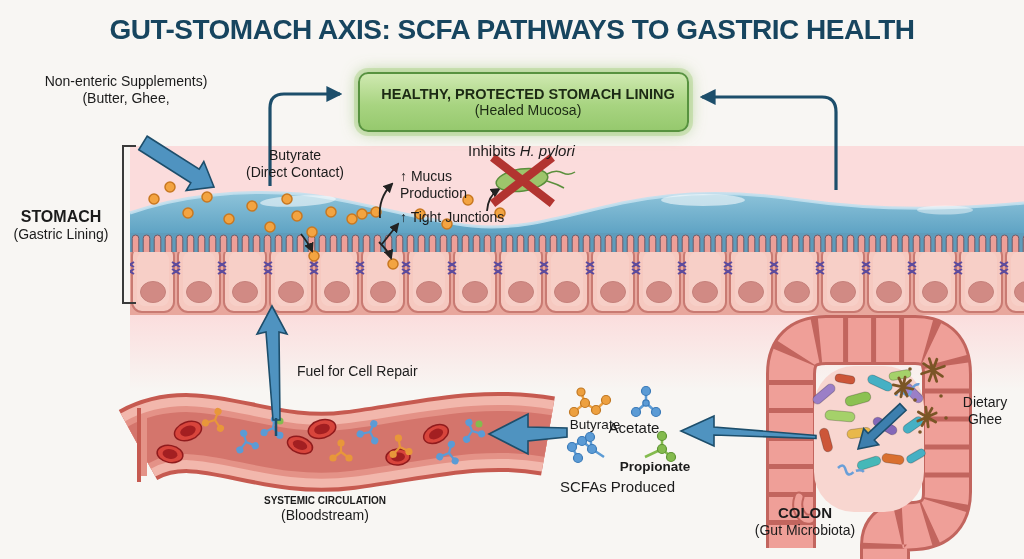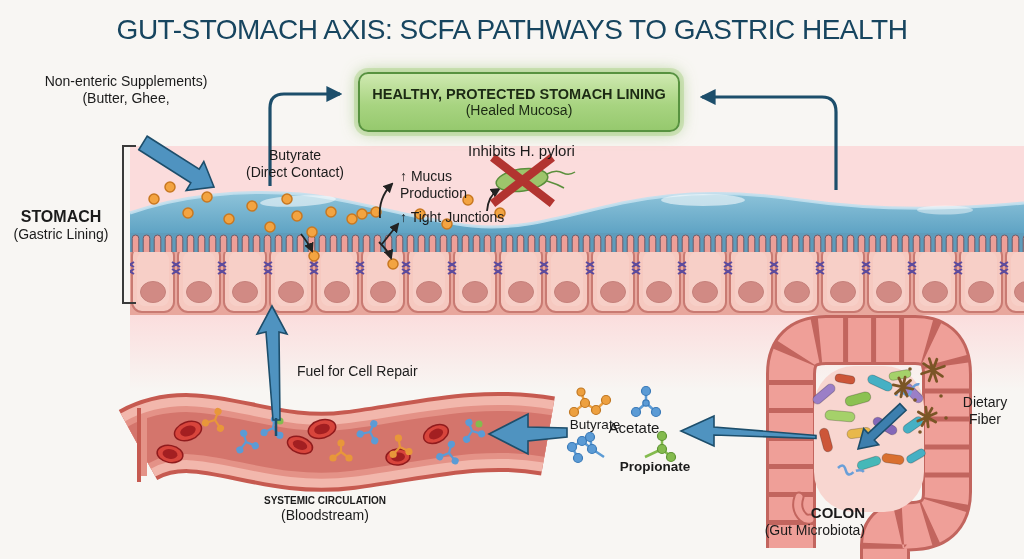--- a/index.html
+++ b/index.html
@@ -1,28 +1,28 @@
 <!DOCTYPE html>
 <html><head>
 <meta charset="utf-8">
 <style>
   html,body{margin:0;padding:0;}
   #canvas{position:relative;width:1024px;height:559px;background:#f8f6f3;overflow:hidden;
           font-family:"Liberation Sans",sans-serif;}
   .lbl{position:absolute;color:#1b1b1b;line-height:1.2;text-align:center;font-size:14px;}
   .b{font-weight:bold;}
   .left{text-align:left;}
-  #title{top:13px;left:0;width:100%;font-size:28px;font-weight:400;color:#17455f;letter-spacing:-0.5px;}
+  #title{top:13px;left:0;width:100%;font-size:28px;font-weight:700;color:#17455f;letter-spacing:-0.5px;}
   #healthy-box{position:absolute;left:358px;top:72px;width:318px;height:56px;
     background:linear-gradient(180deg,#cfe9b0 0%,#a8d481 55%,#96c96e 100%);
     border:2.5px solid #57923f;border-radius:10px;
     box-shadow:0 0 0 4px rgba(166,208,124,.40),0 0 16px rgba(140,190,100,.75);
-    display:flex;flex-direction:column;align-items:center;justify-content:center;color:#1c2a14;}
+    display:flex;flex-direction:column;align-items:center;justify-content:center;color:#1c2a14;padding-left:9px;}
   svg{position:absolute;left:0;top:0;}
-  .it{margin-top:12px;}
+  .it{font-style:italic;margin-top:12px;}
 </style>
 </head>
 <body>
 
 <div id="canvas">
 
 <svg width="1024" height="559" viewBox="0 0 1024 559">
   <defs>
     <linearGradient id="mucusGrad" x1="0" y1="188" x2="0" y2="241" gradientUnits="userSpaceOnUse">
       <stop offset="0" stop-color="#93c7dc"></stop>
@@ -291,24 +291,25 @@
 <div class="lbl left" style="left:297px;top:363px;">Fuel for Cell Repair</div>
 
 <div class="lbl" style="left:225px;top:495px;width:200px;">
   <div class="b" style="font-size:10px;">SYSTEMIC CIRCULATION</div>
   <div>(Bloodstream)</div>
 </div>
 
 <div class="lbl" style="left:563px;top:417px;width:64px;font-size:13.5px;">Butyrate</div>
 <div class="lbl" style="left:604px;top:419px;width:60px;font-size:15px;">Acetate</div>
 <div class="lbl" style="left:615px;top:459px;width:80px;font-size:13.5px;font-weight:bold;">Propionate</div>
+<div class="lbl" style="left:550px;top:478px;width:135px;font-size:15px;">SCFAs Produced</div>
 
 <div class="lbl" style="left:953px;top:394px;width:64px;">
   <div>Dietary</div>
-  <div>Fiber</div>
-</div>
-
-<div class="lbl" style="left:745px;top:504px;width:120px;text-align:right;">
+  <div>Ghee</div>
+</div>
+
+<div class="lbl" style="left:745px;top:504px;width:120px;">
   <div class="b" style="font-size:15px;">COLON</div>
   <div>(Gut Microbiota)</div>
 </div>
 
 </div>
 
 </body></html>

